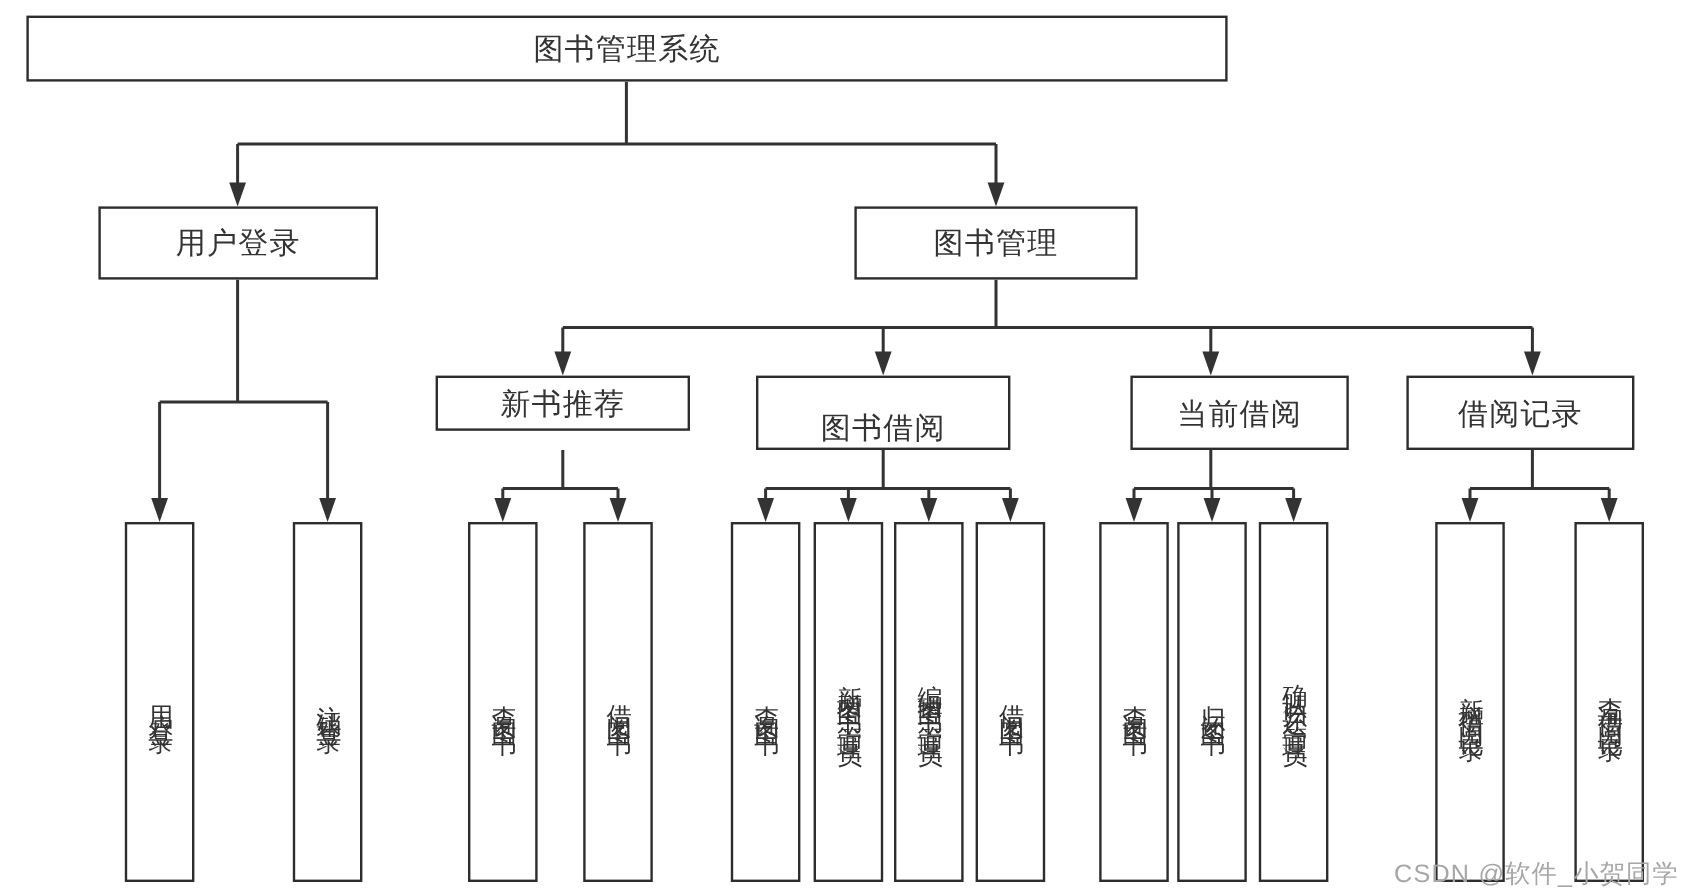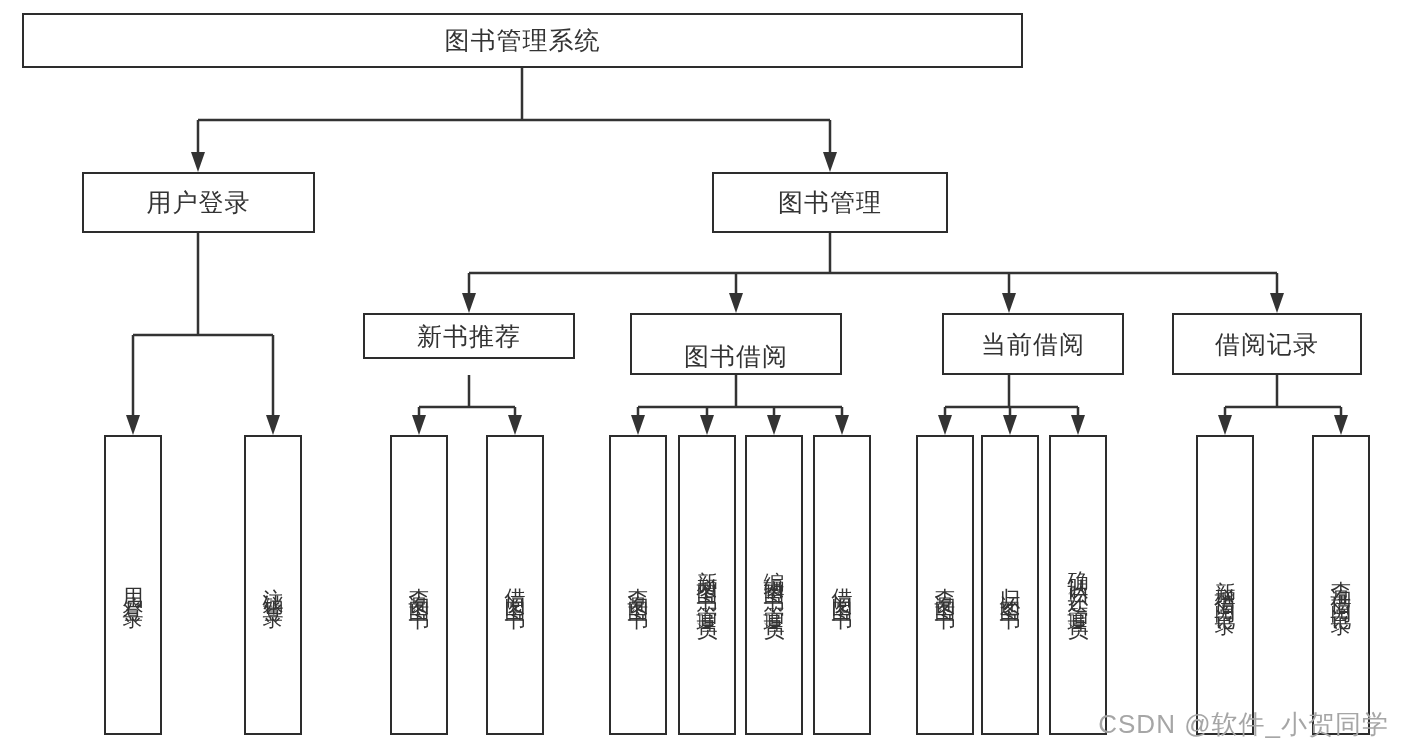--- a/index.html
+++ b/index.html
@@ -47,23 +47,23 @@
   }
   .vnode span {
     writing-mode: vertical-rl;
     text-orientation: mixed;
     font-size: 21px;
     letter-spacing: 7px;
     white-space: nowrap;
   }
   .watermark {
     position: absolute;
-    right: 16px;
+    right: 6px;
     bottom: 5px;
-    font-size: 26px;
+    font-size: 21px;
     color: var(--watermark);
     z-index: 5;
     letter-spacing: 1px;
     margin-left: 20px;
   }
 </style>
 </head>
 <body>
 
 <div class="canvas">

